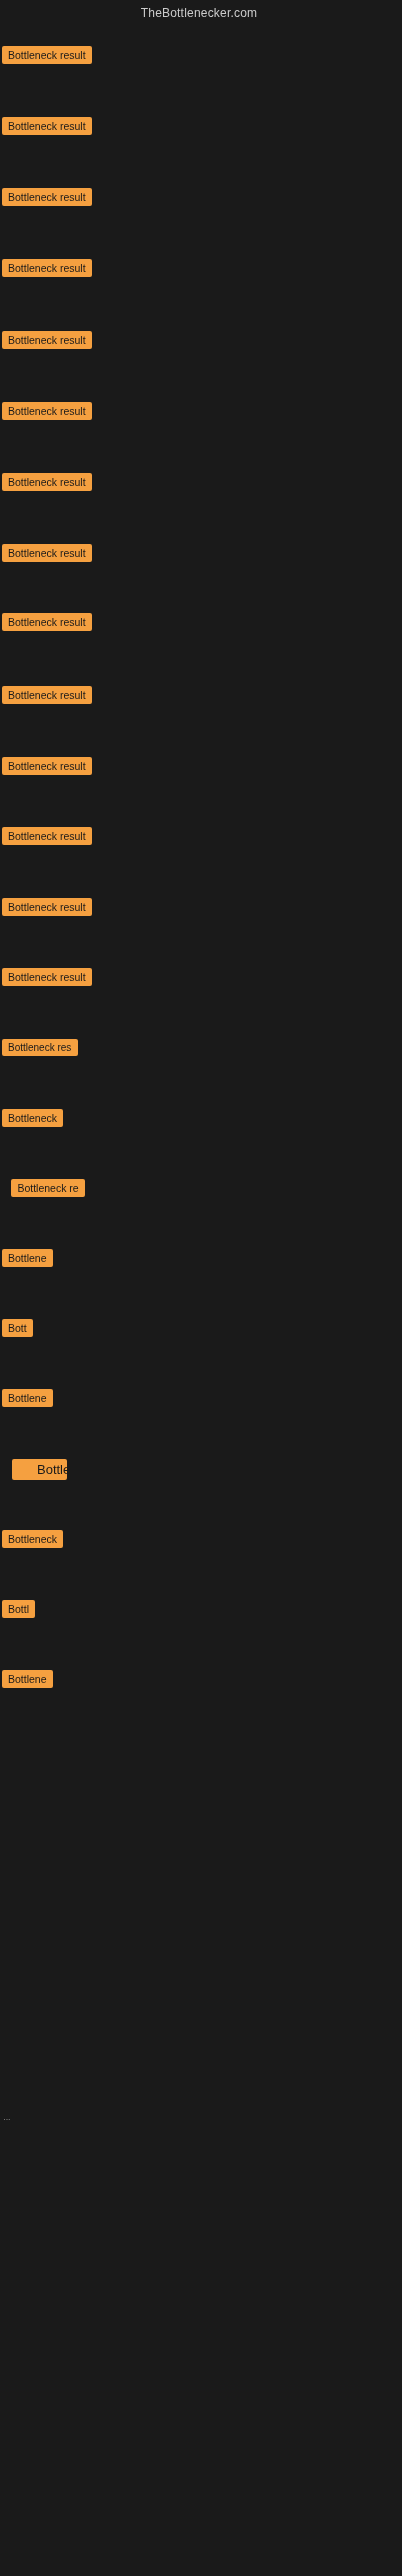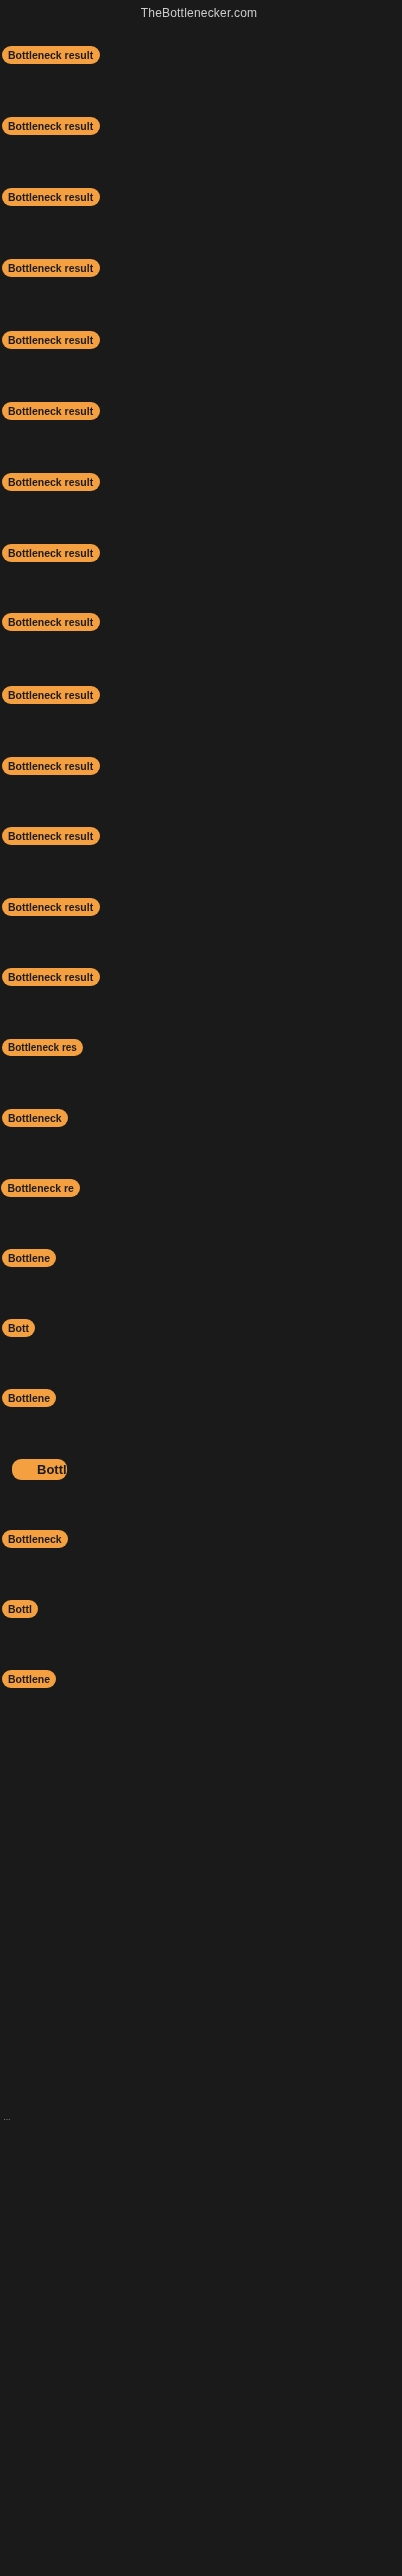--- a/index.html
+++ b/index.html
@@ -20,23 +20,23 @@
       color: #cccccc;
       font-size: 12px;
       font-weight: normal;
       letter-spacing: 0.2px;
     }
     .bottleneck-badge {
       display: inline-block;
       background-color: #f5a040;
       color: #1a1a1a;
       font-size: 10.5px;
-      font-weight: bold;
+      font-weight: normal;
       padding: 3.2px 6.4px;
-      border-radius: 9px;
+      border-radius: 2px;
       white-space: nowrap;
       overflow: hidden;
     }
     .ellipsis-marker {
       color: #888;
       font-size: 8.9px;
       padding: 3.2px 1.6px;
       position: absolute;
       left: 1.6px;
     }
@@ -57,21 +57,21 @@
     <div class="bottleneck-badge" style="position: absolute; top: 473px; left: 1.6px; max-width: 105px; font-size: 10.5px;">Bottleneck result</div>
     <div class="bottleneck-badge" style="position: absolute; top: 544px; left: 1.6px; max-width: 105px; font-size: 10.5px;">Bottleneck result</div>
     <div class="bottleneck-badge" style="position: absolute; top: 613px; left: 1.6px; max-width: 105px; font-size: 10.5px;">Bottleneck result</div>
     <div class="bottleneck-badge" style="position: absolute; top: 686px; left: 1.6px; max-width: 105px; font-size: 10.5px;">Bottleneck result</div>
     <div class="bottleneck-badge" style="position: absolute; top: 757px; left: 1.6px; max-width: 105px; font-size: 10.5px;">Bottleneck result</div>
     <div class="bottleneck-badge" style="position: absolute; top: 827px; left: 1.6px; max-width: 105px; font-size: 10.5px;">Bottleneck result</div>
     <div class="bottleneck-badge" style="position: absolute; top: 898px; left: 1.6px; max-width: 105px; font-size: 10.5px;">Bottleneck result</div>
     <div class="bottleneck-badge" style="position: absolute; top: 968px; left: 1.6px; max-width: 105px; font-size: 10.5px;">Bottleneck result</div>
     <div class="bottleneck-badge" style="position: absolute; top: 1039px; left: 1.6px; max-width: 89px; font-size: 10px;">Bottleneck res</div>
     <div class="bottleneck-badge" style="position: absolute; top: 1109px; left: 1.6px; max-width: 71px; font-size: 10.5px;">Bottleneck</div>
-    <div class="bottleneck-badge" style="position: absolute; top: 1179px; left: 1px; max-width: 81px; font-size: 10.5px;">Bottleneck re</div>
+    <div class="bottleneck-badge" style="position: absolute; top: 1179px; left: 11px; max-width: 81px; font-size: 10.5px;">Bottleneck re</div>
     <div class="bottleneck-badge" style="position: absolute; top: 1249px; left: 1.6px; max-width: 60px; font-size: 10.5px;">Bottlene</div>
     <div class="bottleneck-badge" style="position: absolute; top: 1319px; left: 1.6px; max-width: 44px; font-size: 10.5px;">Bott</div>
     <div class="bottleneck-badge" style="position: absolute; top: 1389px; left: 1.6px; max-width: 60px; font-size: 10.5px;">Bottlene</div>
     <div class="bottleneck-badge" style="position: absolute; top: 1459px; left: 12px; max-width: 55px; font-size: 13px; padding-left: 25px;">Bottlen</div>
     <div class="bottleneck-badge" style="position: absolute; top: 1530px; left: 1.6px; max-width: 71px; font-size: 10.5px;">Bottleneck</div>
     <div class="bottleneck-badge" style="position: absolute; top: 1600px; left: 1.6px; max-width: 39px; font-size: 10.5px;">Bottl</div>
     <div class="bottleneck-badge" style="position: absolute; top: 1670px; left: 1.6px; max-width: 60px; font-size: 10.5px;">Bottlene</div>
   </div>
 
 

